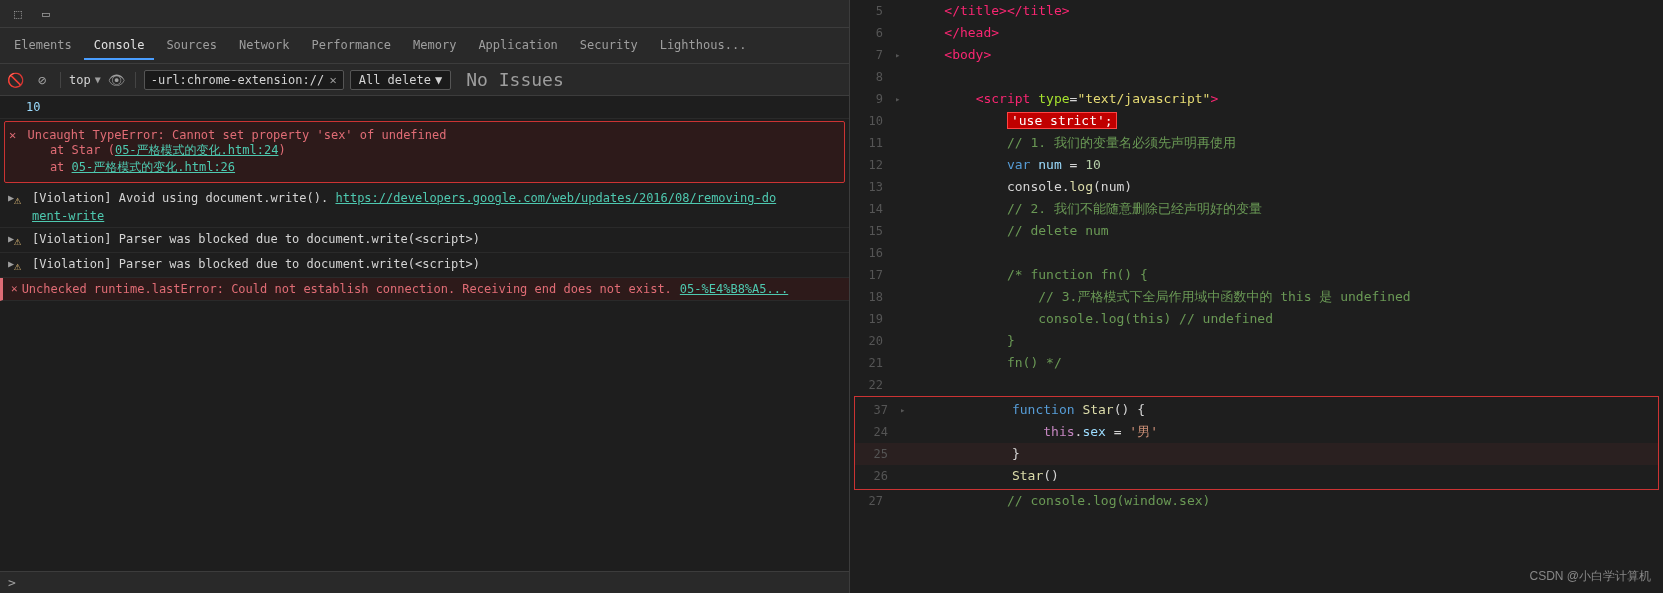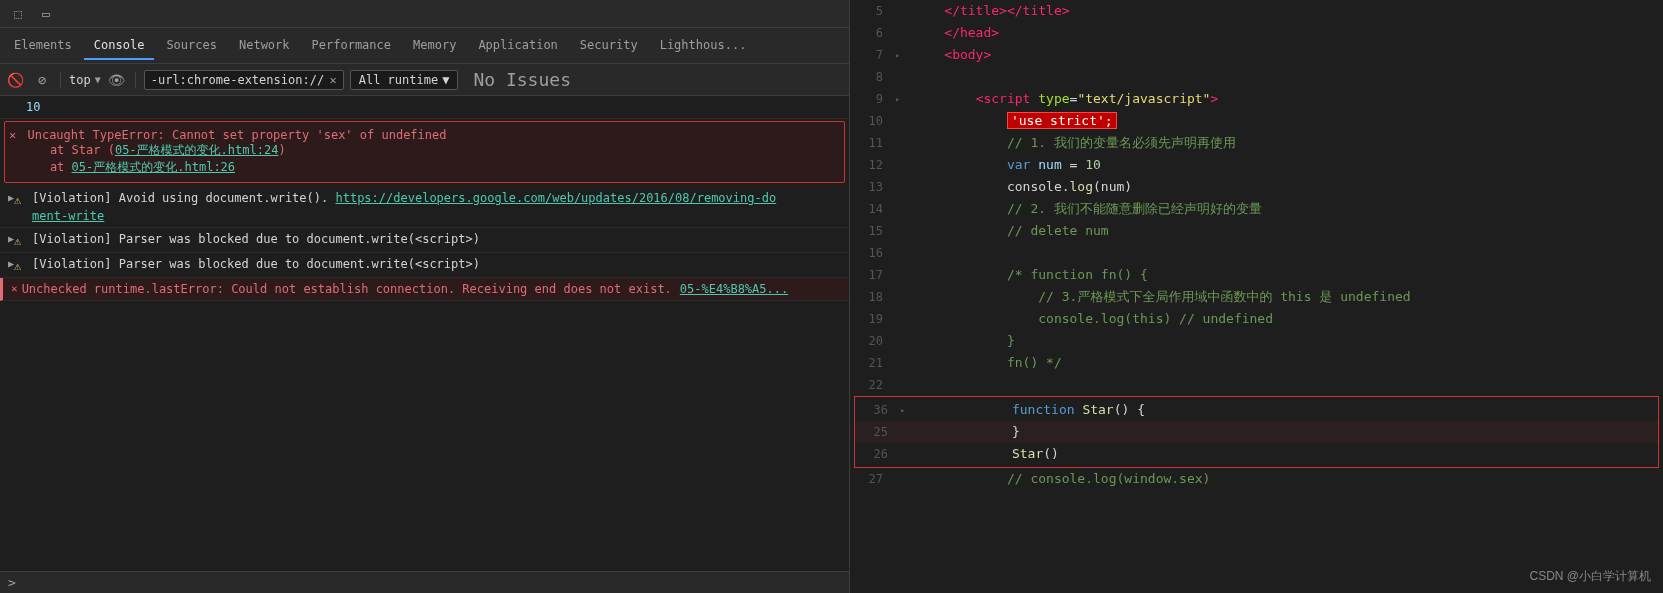--- a/index.html
+++ b/index.html
@@ -113,21 +113,21 @@
         <span style="color:#d4d4d4;font-size:12px;">top</span>
         <span style="color:#9e9e9e;font-size:10px;cursor:pointer;">▼</span>
       </div>
       <div class="toolbar-icon-btn">👁</div>
       <div class="toolbar-separator"></div>
       <div class="filter-input-wrap">
         <input class="filter-input" value="-url:chrome-extension://jgphnjokjhjl" placeholder="-url:chrome-extension://jgphnjokjhjl" style="">
         <span class="filter-clear">✕</span>
       </div>
       <div class="levels-btn">
-        <span>All runtime</span>
+        <span>All delete</span>
         <span>▼</span>
       </div>
       <div class="no-issues-btn">
         <span>No Issues</span>
       </div>
     </div>
 
     <div class="console-content">
 
       <div class="console-line number-output">
@@ -288,25 +288,30 @@
 
       <div class="code-line">
         <span class="line-num">22</span>
         <span class="line-arrow"></span>
         <span class="line-content"></span>
       </div>
 
       <div style="border: 1.5px solid #cc3333; margin: 0 4px; padding: 2px 0;">
 
         <div class="code-line">
-          <span class="line-num">36</span>
+          <span class="line-num">37</span>
           <span class="line-arrow" style="color:#555;font-size:9px;">▸</span>
           <span class="line-content">            <span class="kw2">function</span> <span class="fn">Star</span>() {</span>
         </div>
 
+        <div class="code-line">
+          <span class="line-num">24</span>
+          <span class="line-arrow"></span>
+          <span class="line-content">                <span class="kw">this</span>.<span class="prop">sex</span> = <span class="str">'男'</span></span>
+        </div>
 
         <div class="code-line" style="background:#2a2020;justify-content:center;">
           <span class="line-num">25</span>
           <span class="line-arrow"></span>
           <span class="line-content">            }</span>
         </div>
 
         <div class="code-line">
           <span class="line-num">26</span>
           <span class="line-arrow"></span>

